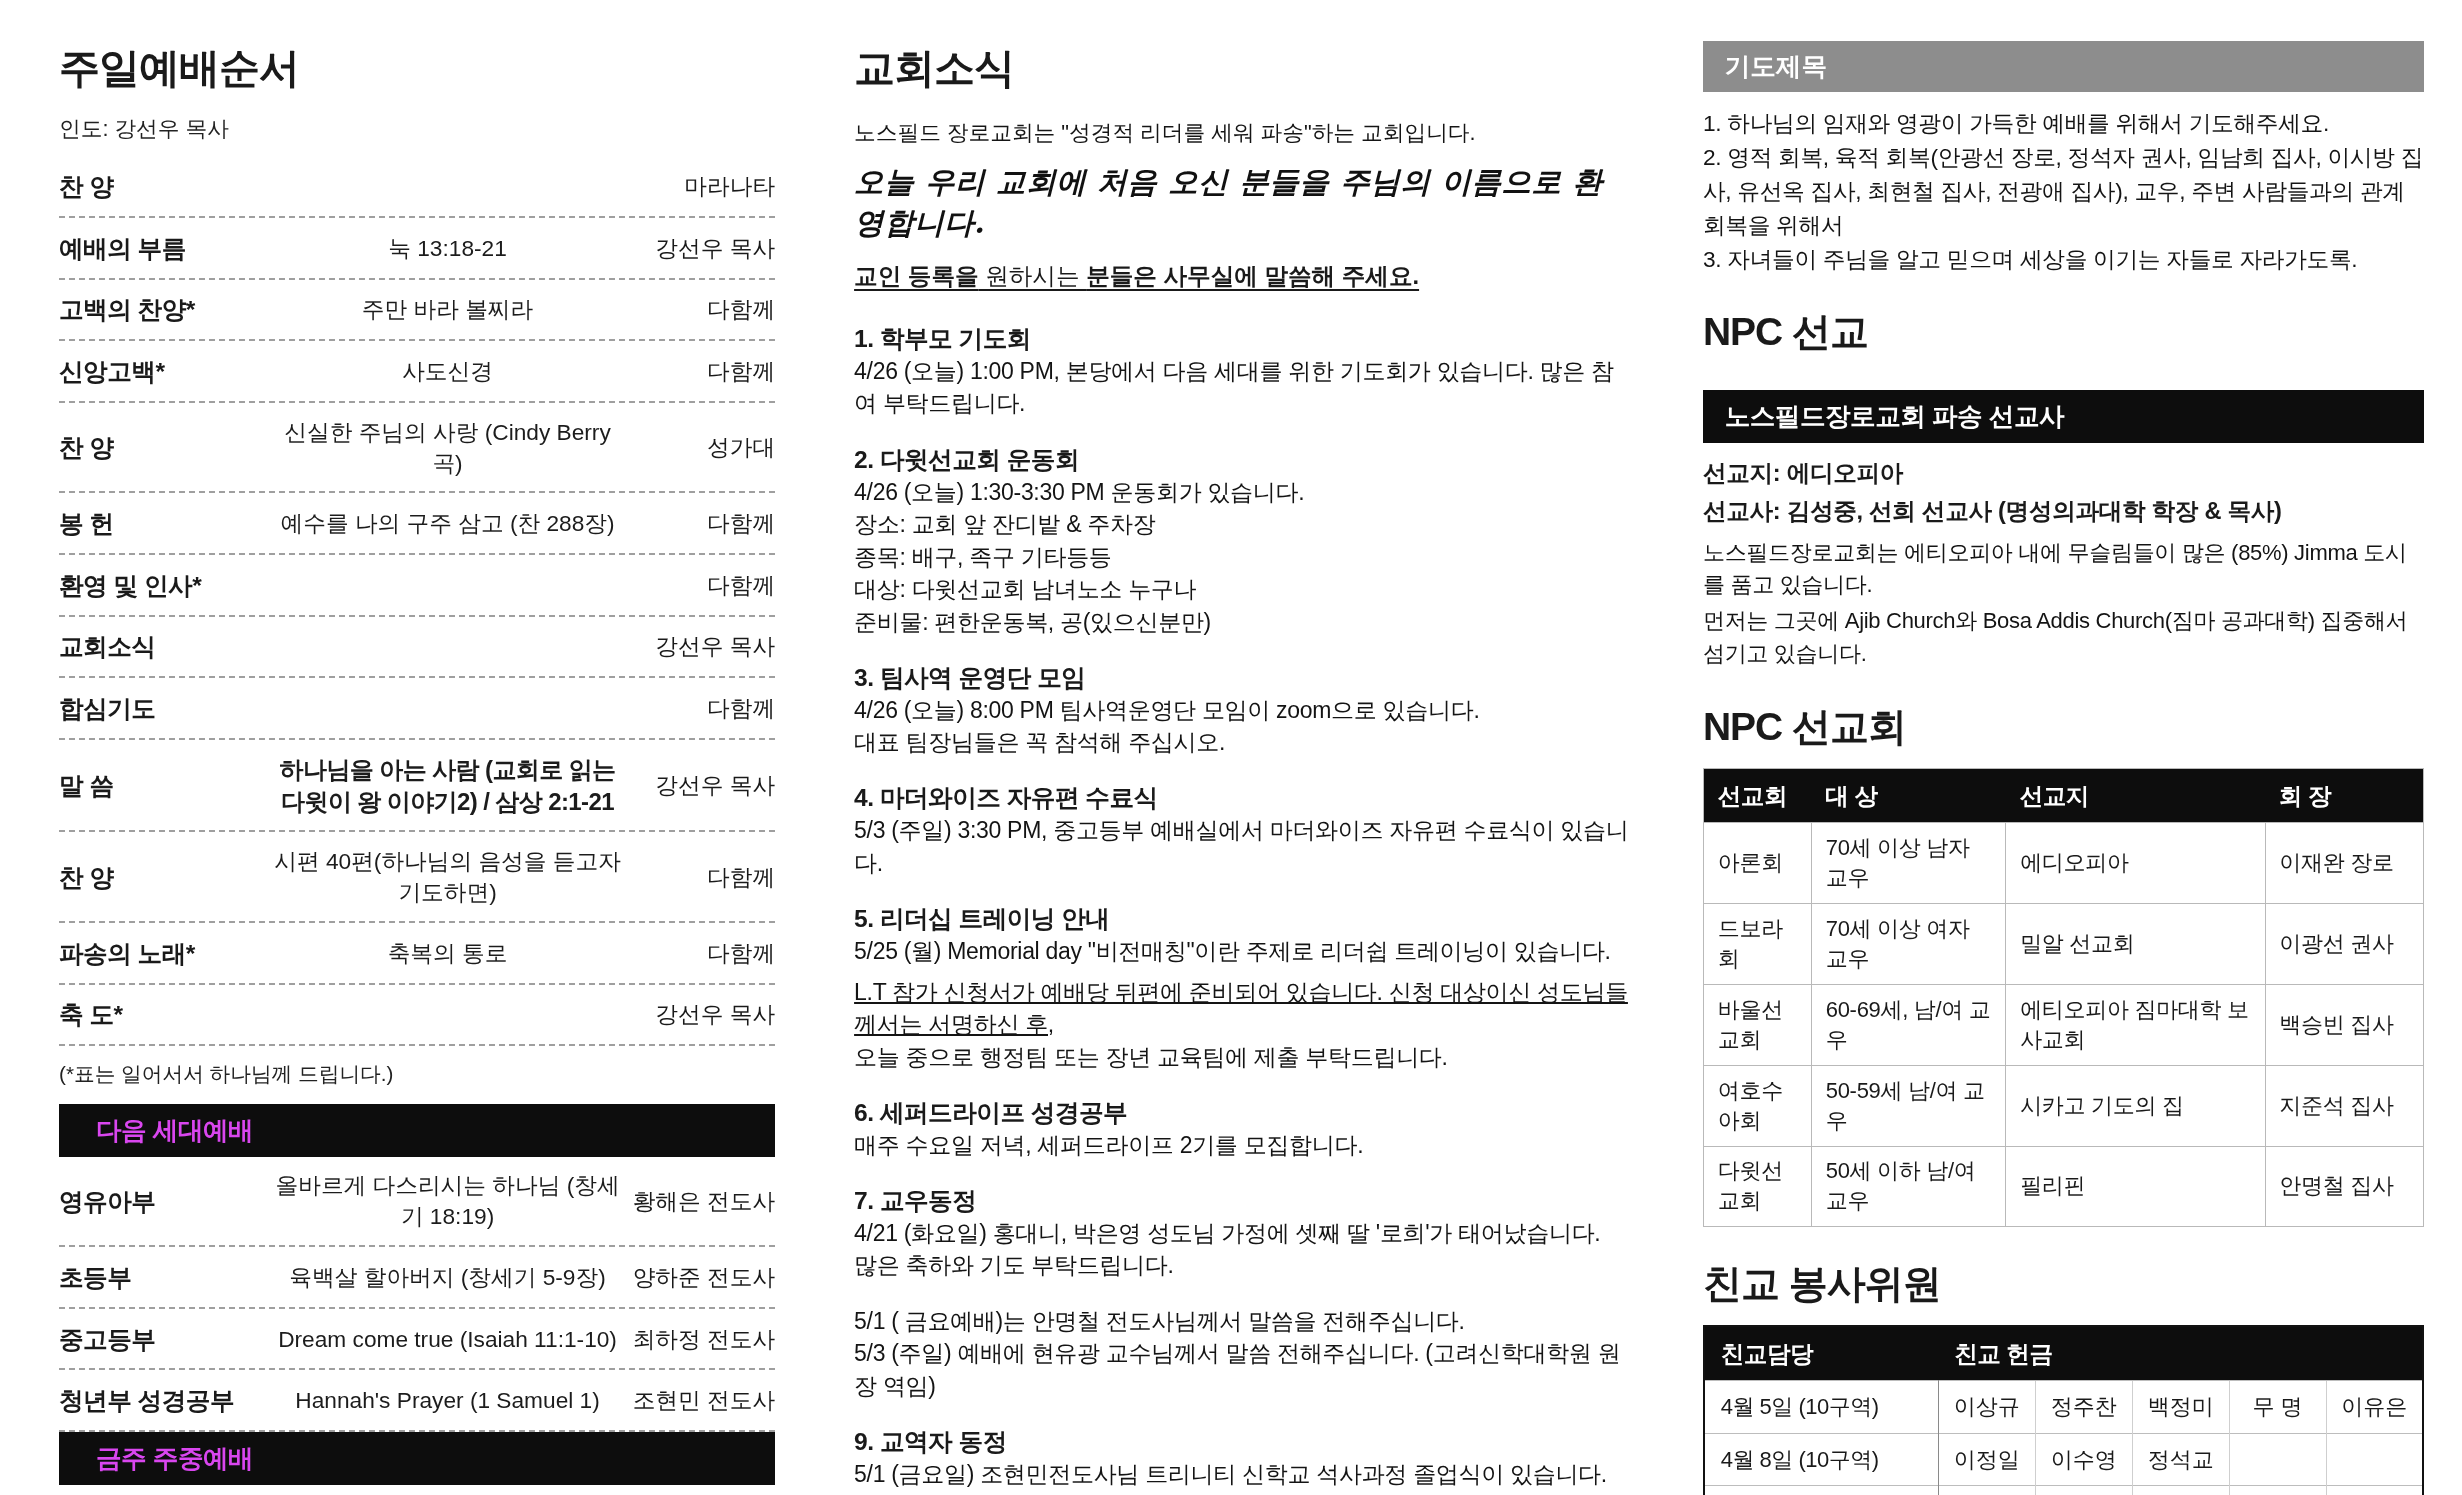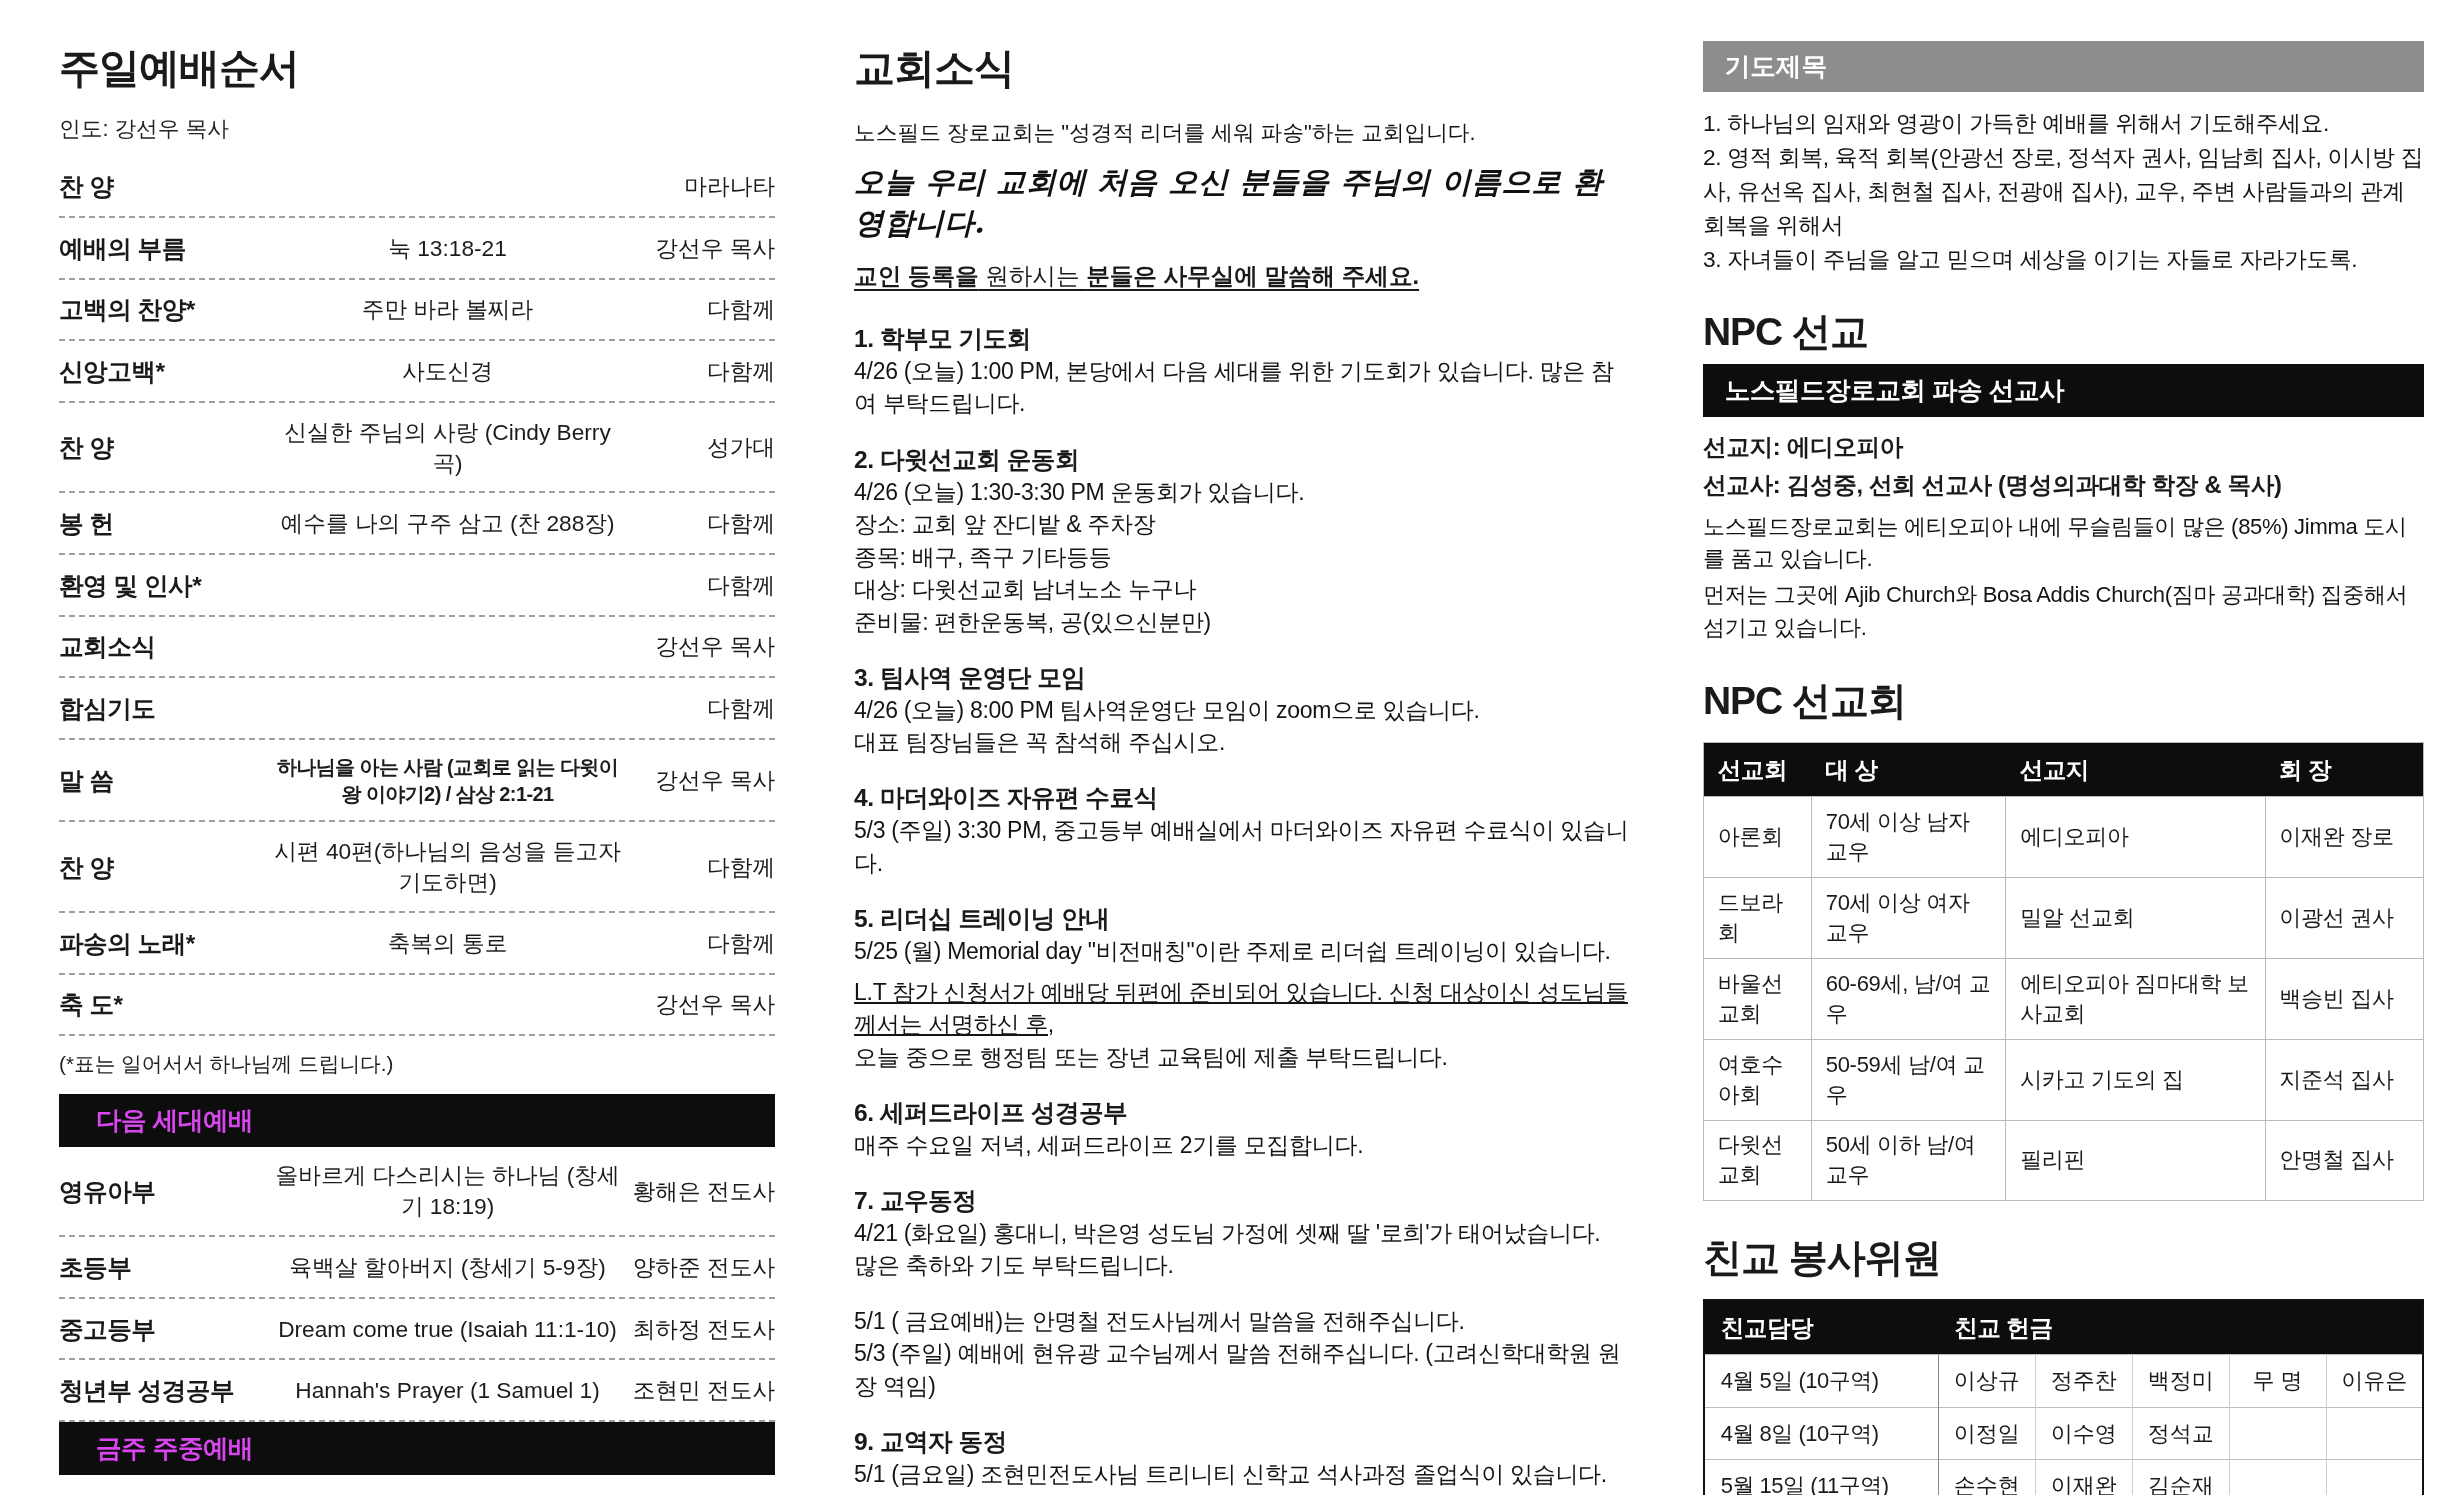--- a/index.html
+++ b/index.html
@@ -18,21 +18,21 @@
   .leader { font-size:21.7px; margin-top:17.7px; color:#222; }
 
   
   .wlist { margin-top:13.8px; }
   .wrow {
     display:flex; align-items:center; padding:13.8px 0 12.8px 0;
     border-bottom:2px dashed #9f9f9f; min-height:56px;
   }
   .wlabel { width:209px; font-size:24.6px; font-weight:bold; letter-spacing:-0.5px; flex:none; }
   .wcenter { flex:1; text-align:center; font-size:22.7px; color:#1c1c1c; }
-  .wcenter.smallbold { font-size:20px; font-weight:bold; letter-spacing:-0.6px; }
+  .wcenter.smallbold { font-size:24px; font-weight:bold; letter-spacing:-0.6px; }
   .wright { width:148px; flex:none; text-align:right; font-size:22.7px; }
 
   .footnote { font-size:20.7px; margin:13.8px 0 15.8px 0; color:#222; }
 
   .secbar {
     background:#0d0d0d; color:#d946ef; font-size:25.6px; font-weight:bold;
     padding:8.9px 0 8.9px 37px; letter-spacing:-0.5px;
   }
 
   
@@ -50,21 +50,21 @@
   .news-line { font-size:23px; line-height:32.5px; letter-spacing:-0.3px; color:#141414; }
   .news-line.gap { margin-top:7.9px;text-decoration:underline; }
 
   
   .graybar { background:#8d8d8d; color:#fff; font-size:25.6px; font-weight:bold; padding:7.9px 21.7px; }
   .prayer { margin-top:13.8px; }
   .prayer-item { font-size:22.7px; line-height:34px; color:#141414; letter-spacing:-0.3px; }
 
   h2.big { font-size:39px; font-weight:bold; letter-spacing:-1px; }
   .npc1 { margin-top:29.6px; }
-  .blackbar { background:#0d0d0d; color:#fff; font-size:25.6px; font-weight:bold; padding:8.9px 21.7px; margin-top:5px; letter-spacing:-0.5px; }
+  .blackbar { background:#0d0d0d; color:#fff; font-size:25.6px; font-weight:bold; padding:8.9px 21.7px; margin-top:31px; letter-spacing:-0.5px; }
   .mline-b { font-size:23.6px; font-weight:bold; margin-top:13.8px; letter-spacing:-0.3px; }
   .mline-b.tight { margin-top:5.9px; }
   .mline { font-size:22px; line-height:32.5px; color:#141414; margin-top:3.9px; letter-spacing:-0.3px; }
   .mline.first { margin-top:9.9px; }
 
   table { border-collapse:collapse; width:100%; margin-top:13.8px; }
   .mtable th {
     background:#0d0d0d; color:#fff; font-size:23.6px; font-weight:bold; text-align:left;
     padding:10.8px 13.8px; letter-spacing:-0.5px;
   }

